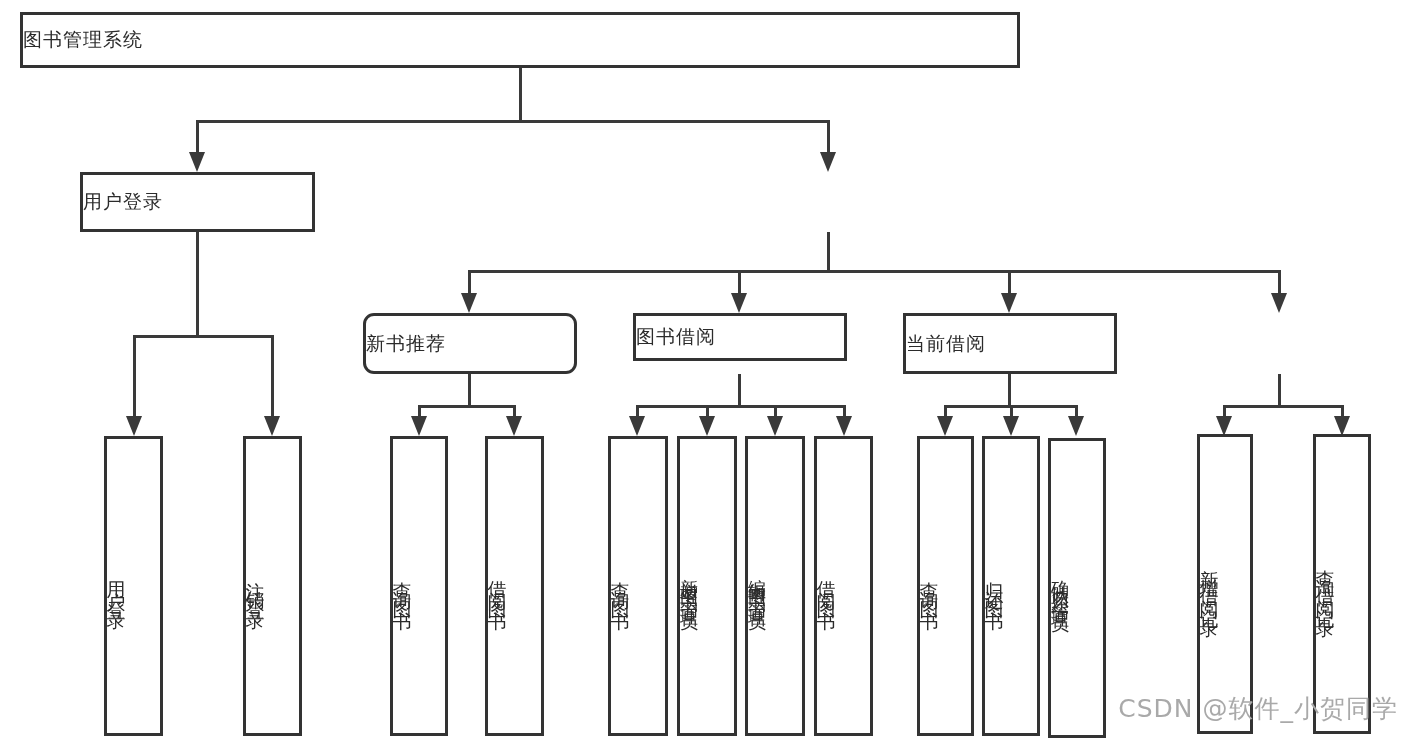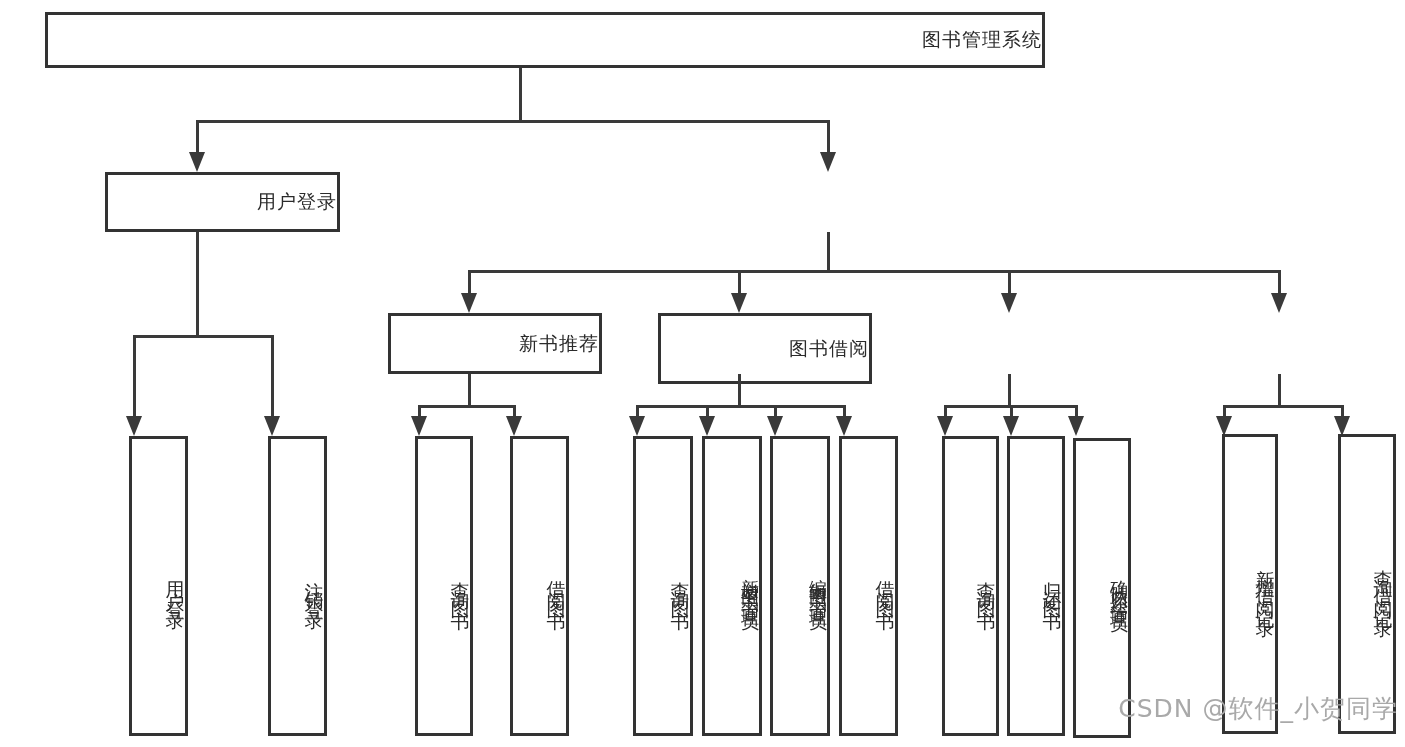--- a/index.html
+++ b/index.html
@@ -16,22 +16,22 @@
     background:var(--background);
     font-family:"DejaVu Sans",sans-serif;
     color:var(--text);
     overflow:hidden;
   }
   .box{
     position:absolute;
     box-sizing:border-box;
     border:3px solid var(--border);
     background:var(--background);
-    display:flex;align-items:center;justify-content:flex-end;
-    font-size:19px;letter-spacing:1px;color:var(--text);margin-left:25px;
+    display:flex;align-items:center;justify-content:flex-start;
+    font-size:19px;letter-spacing:1px;color:var(--text);
   }
   .vbox span{
     writing-mode:vertical-rl;
     text-orientation:mixed;
     letter-spacing:10px;
     font-size:19px;
     line-height:1;
     white-space:nowrap;
   }
   .vbox.long span{letter-spacing:5px;font-size:18px;}
@@ -80,25 +80,28 @@
   <div class="hline" style="left:468px;top:270px;width:813px;"></div>
   <div class="vline" style="left:468px;top:270px;height:26px;"></div>
   <div class="vline" style="left:738px;top:270px;height:26px;"></div>
   <div class="vline" style="left:1008px;top:270px;height:26px;"></div>
   <div class="vline" style="left:1278px;top:270px;height:26px;"></div>
   <div class="arrow" style="left:461px;top:293px;"></div>
   <div class="arrow" style="left:731px;top:293px;"></div>
   <div class="arrow" style="left:1001px;top:293px;"></div>
   <div class="arrow" style="left:1271px;top:293px;"></div>
 
-  <div class="box" style="left:363px;top:313px;width:214px;height:61px;">
+  <div class="box" style="left:363px;top:313px;width:214px;height:61px;border-radius:11px;">
     <span>新书推荐</span>
   </div>
-  <div class="box" style="left:633px;top:313px;width:214px;height:71px;">
+  <div class="box" style="left:633px;top:313px;width:214px;height:48px;">
     <span>图书借阅</span>
+  </div>
+  <div class="box" style="left:903px;top:313px;width:214px;height:61px;">
+    <span>当前借阅</span>
   </div>
 
   <div class="vline" style="left:468px;top:374px;height:31px;"></div>
   <div class="hline" style="left:418px;top:405px;width:97px;"></div>
   <div class="vline" style="left:418px;top:405px;height:13px;"></div>
   <div class="vline" style="left:513px;top:405px;height:13px;"></div>
   <div class="arrow" style="left:411px;top:416px;"></div>
   <div class="arrow" style="left:506px;top:416px;"></div>
 
   <div class="vline" style="left:738px;top:374px;height:31px;"></div>

